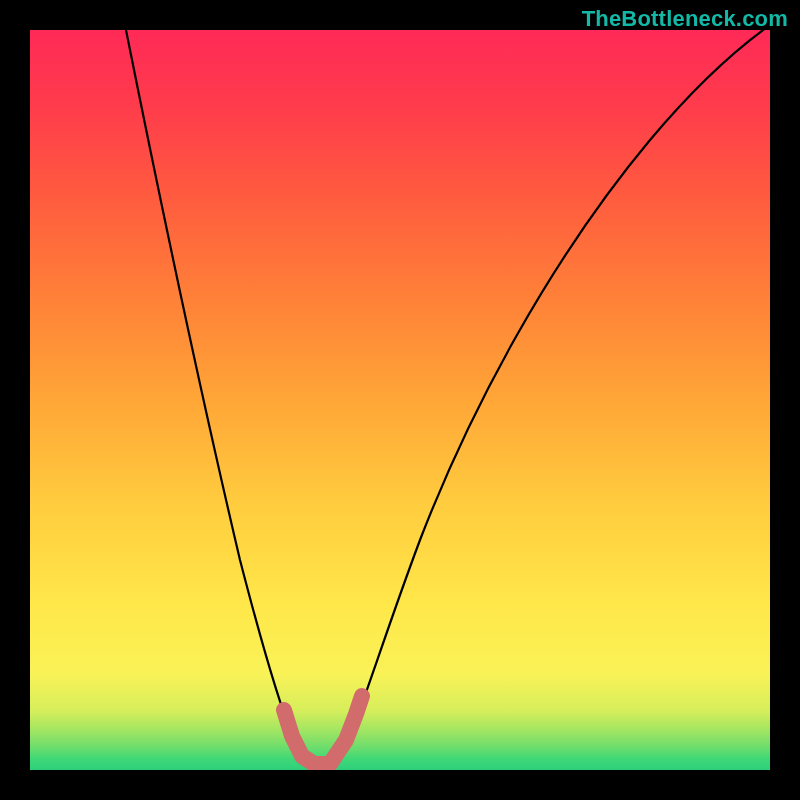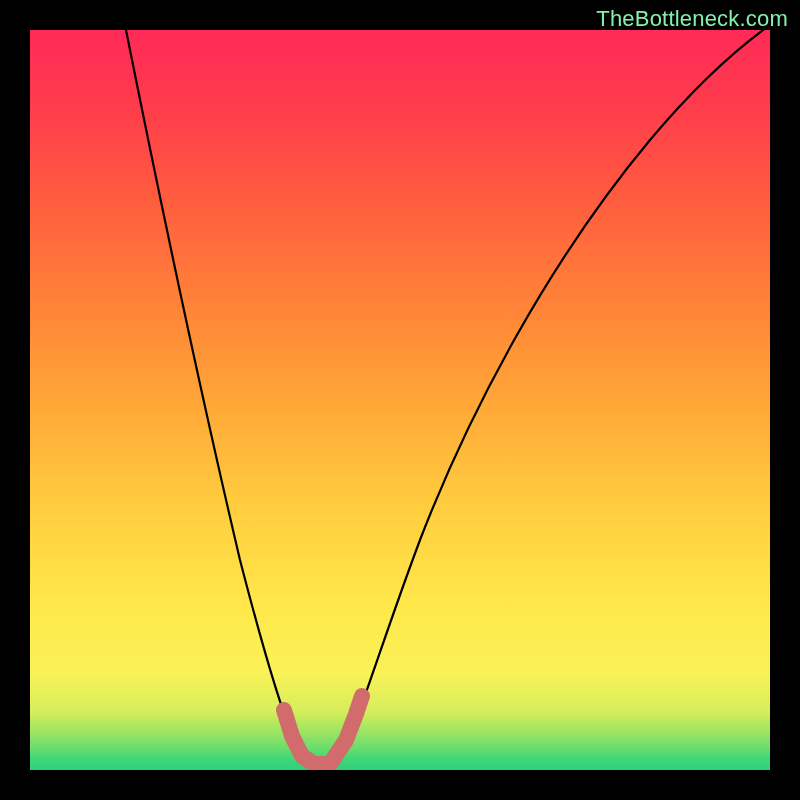--- a/index.html
+++ b/index.html
@@ -23,23 +23,23 @@
     position: absolute;
     left: 30px;
     top: 30px;
     width: 740px;
     height: 740px;
   }
   .watermark {
     position: absolute;
     top: 6px;
     right: 12px;
-    color: #86efac;
+    color: #14b8a6;
     font-size: 22px;
-    font-weight: 400;
+    font-weight: 700;
     letter-spacing: 0.2px;
     user-select: none;
     margin-left: 10px;
   }
   svg { display: block; }
 </style>
 </head>
 <body>
 
 <div class="frame">

